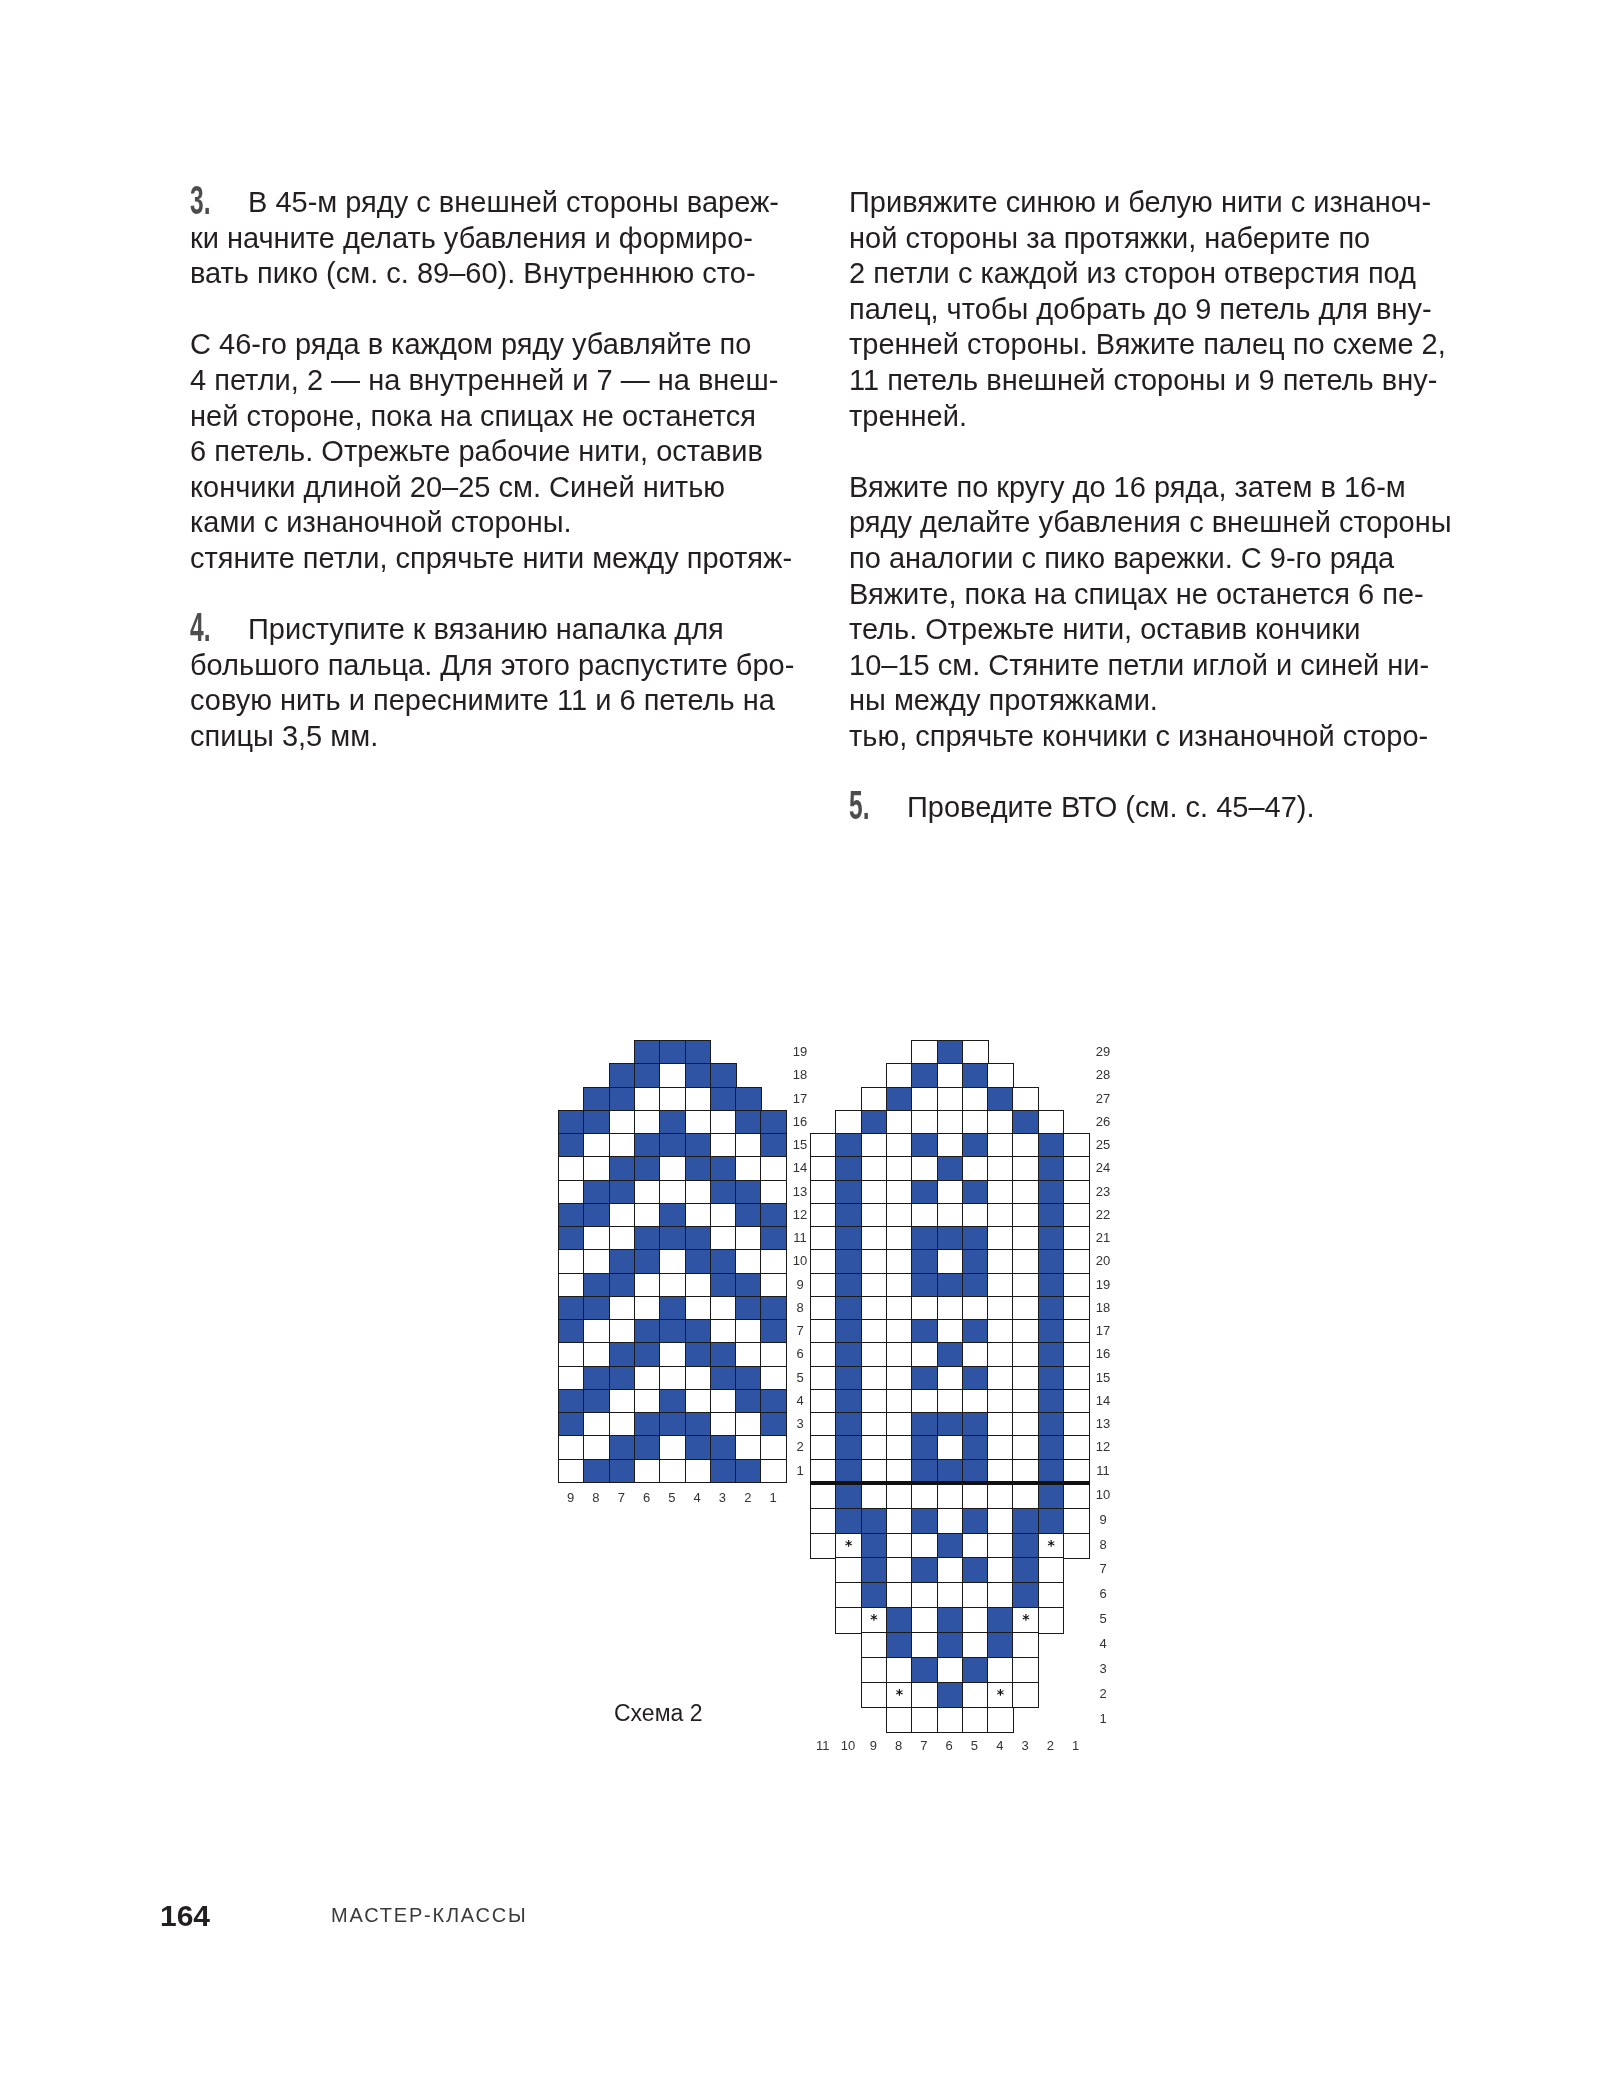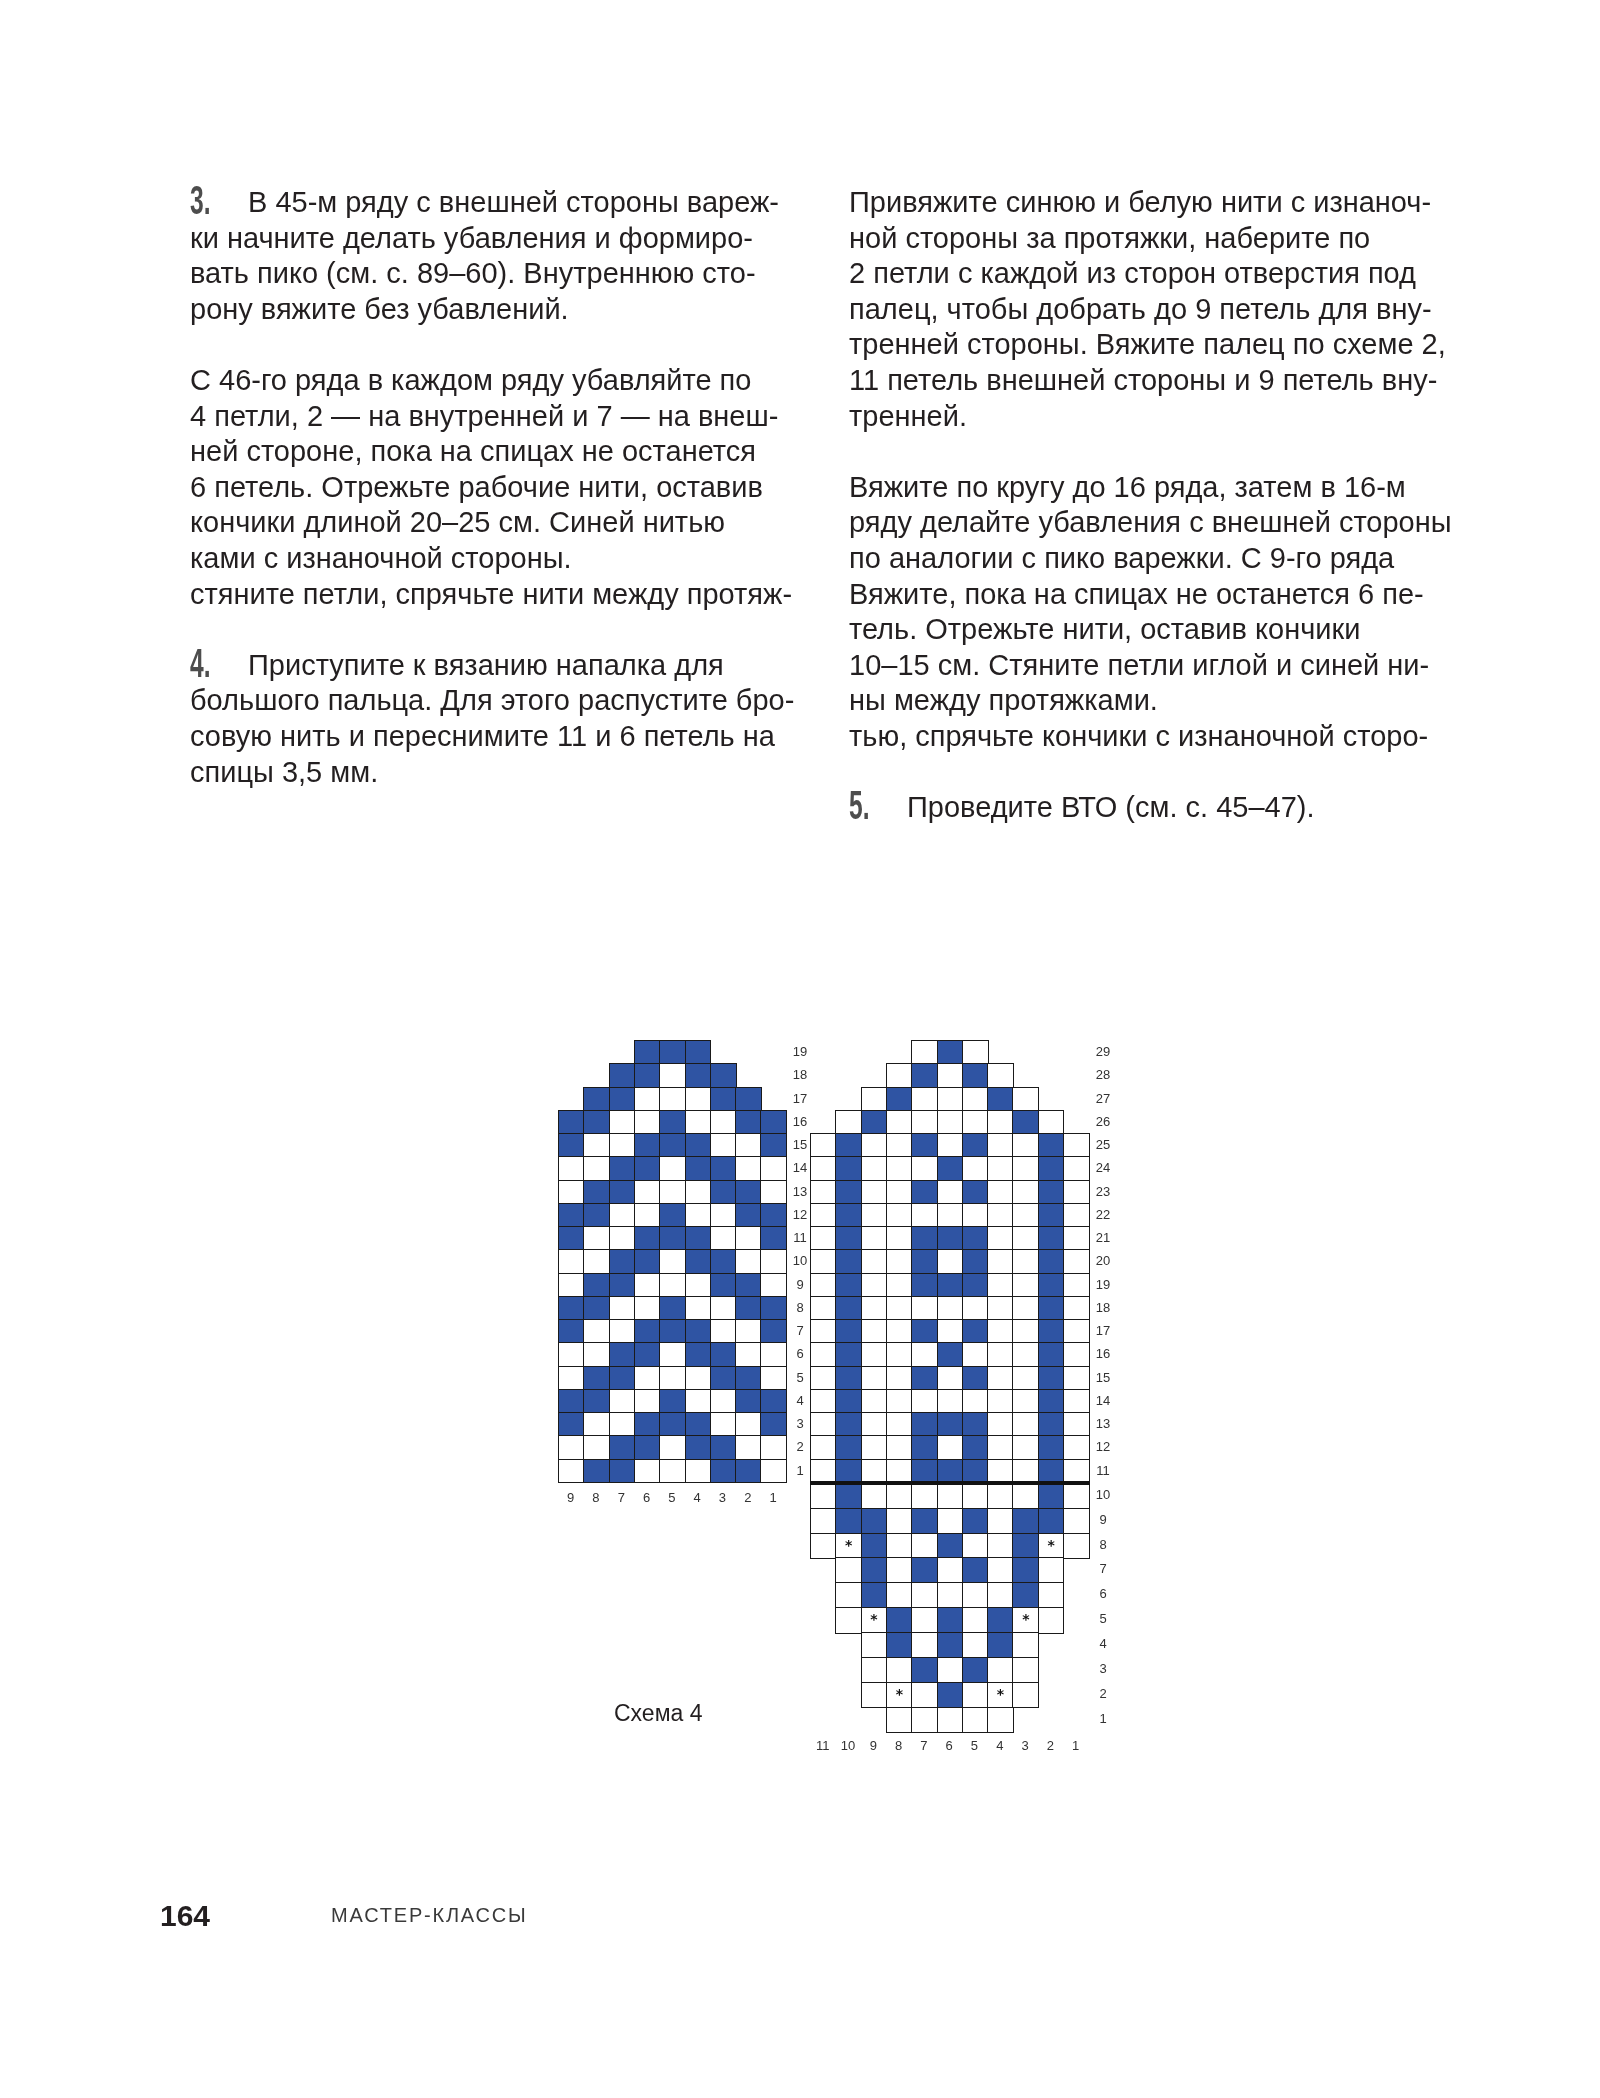--- a/index.html
+++ b/index.html
@@ -85,21 +85,20 @@
 <div id="page">
 
   <div class="col left">
     <div class="para">
       <div class="line has-marker">
         <span class="marker">3.</span>
         <span class="txt">В 45-м ряду с внешней стороны вареж-</span>
       </div>
       <div class="line">ки начните делать убавления и формиро-</div>
       <div class="line">вать пико (см. с. 89–60). Внутреннюю сто-</div>
-      <div class="line">рону вяжите без убавлений.</div>
     </div>
     <div class="para">
       <div class="line">С 46-го ряда в каждом ряду убавляйте по</div>
       <div class="line">4 петли, 2 — на внутренней и 7 — на внеш-</div>
       <div class="line">ней стороне, пока на спицах не останется</div>
       <div class="line">6 петель. Отрежьте рабочие нити, оставив</div>
       <div class="line">кончики длиной 20–25 см. Синей нитью</div>
       <div class="line">ками с изнаночной стороны.</div>
       <div class="line">стяните петли, спрячьте нити между протяж-</div>
     </div>
@@ -643,17 +642,17 @@
       <div class="lbl" style="left: 911.2px; width: 25.3px; top: 1738px; line-height: 16px;">7</div>
       <div class="lbl" style="left: 936.5px; width: 25.3px; top: 1738px; line-height: 16px;">6</div>
       <div class="lbl" style="left: 961.8px; width: 25.3px; top: 1738px; line-height: 16px;">5</div>
       <div class="lbl" style="left: 987.1px; width: 25.3px; top: 1738px; line-height: 16px;">4</div>
       <div class="lbl" style="left: 1012.4px; width: 25.3px; top: 1738px; line-height: 16px;">3</div>
       <div class="lbl" style="left: 1037.7px; width: 25.3px; top: 1738px; line-height: 16px;">2</div>
       <div class="lbl" style="left: 1063px; width: 25.3px; top: 1738px; line-height: 16px;">1</div>
       <div class="divider" style="left: 810px; top: 1481.25px; width: 279.8px; height: 4px;"></div>
     </div>
 
-  <div class="caption">Схема 4</div>
+  <div class="caption">Схема 2</div>
 
   <div class="footer-num">164</div>
   <div class="footer-title">МАСТЕР-КЛАССЫ</div>
 </div>
 
 </body></html>

